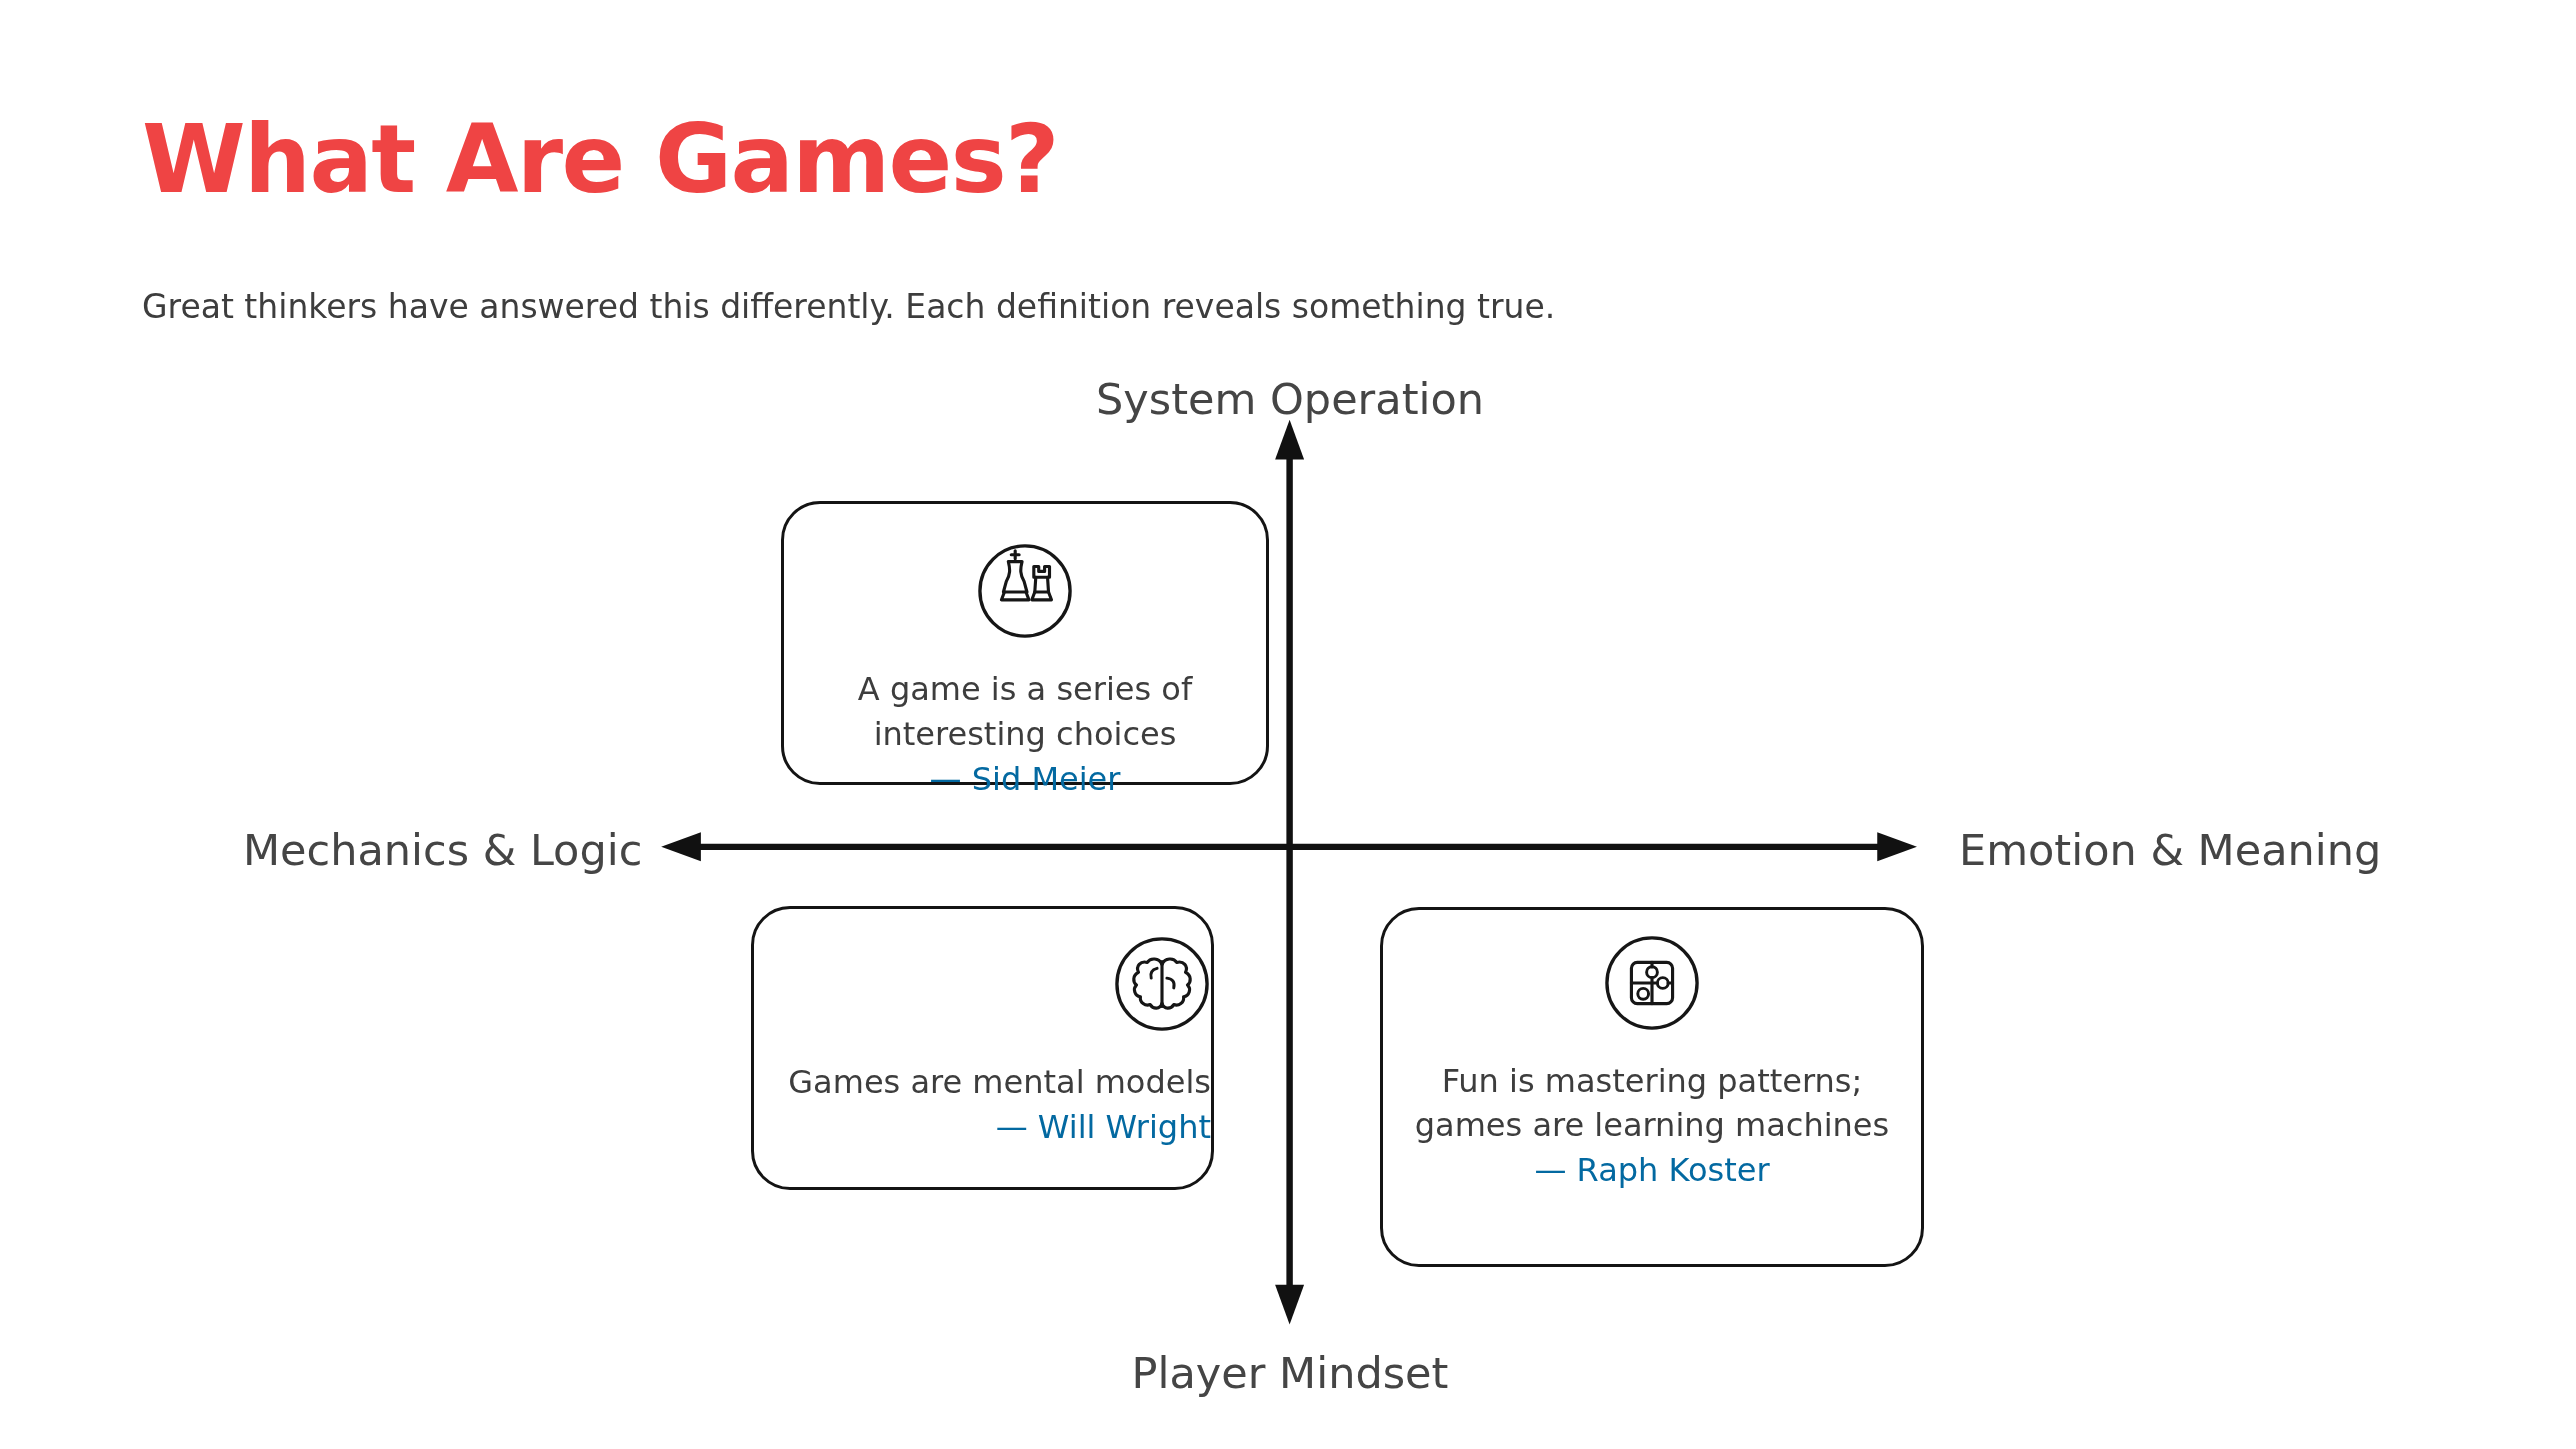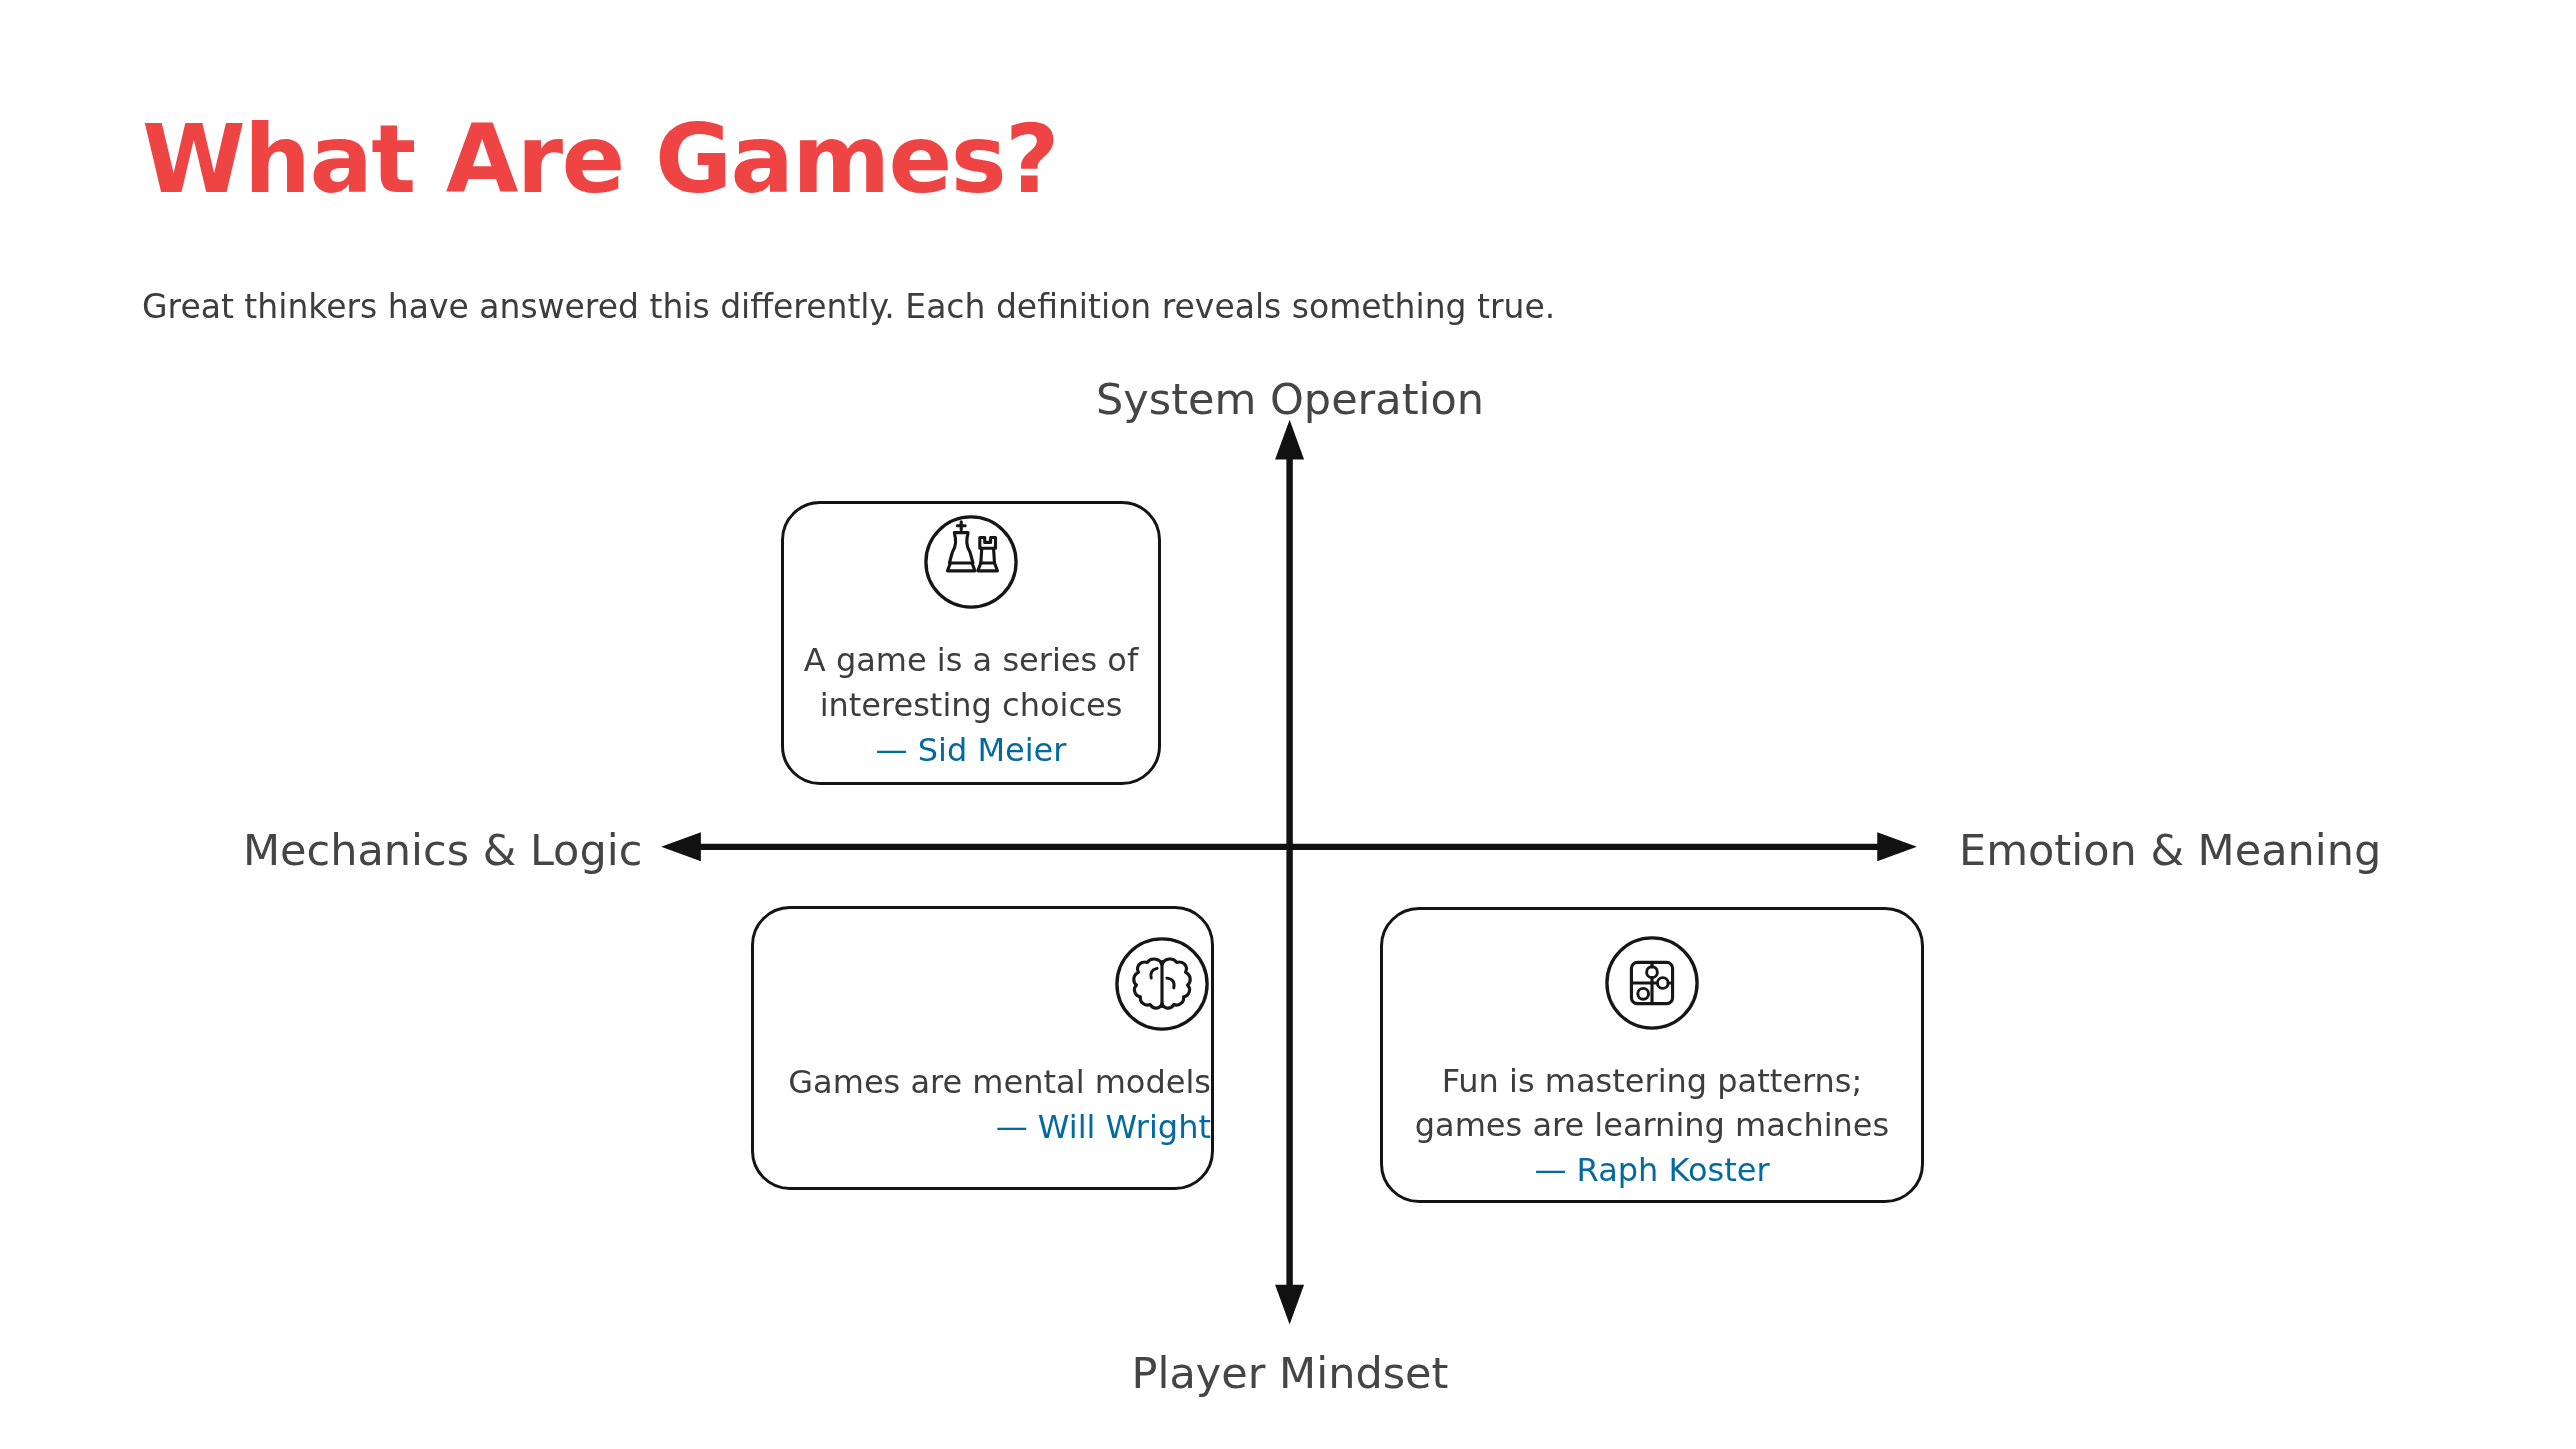--- a/index.html
+++ b/index.html
@@ -41,23 +41,23 @@
     position: absolute;
     box-sizing: border-box;
     background: #ffffff;
     border: 3.8px solid #141414;
     border-radius: 39px;
     display: flex;
     flex-direction: column;
     align-items: center;
     text-align: center;
   }
-  .card-sid  { left: 781px; top: 501px;  width: 380px;  height: 284px; padding-top: 9px; }
+  .card-sid  { left: 781px; top: 501px;  width: 488px;  height: 284px; padding-top: 38px; }
   .card-will { left: 751px; top: 906px; width: 463px;  height: 284px; padding-top: 26px; align-items: flex-end; }
-  .card-raph { left: 1380px; top: 907px; width: 544px; height: 296px; padding-top: 23.6px; }
+  .card-raph { left: 1380px; top: 907px; width: 544px; height: 360px; padding-top: 23.6px; }
   .card-icon { width: 98px; height: 98px; flex: 0 0 auto; }
   .quote {
     margin-top: 27px;
     font-size: 32px;
     line-height: 1.4;
     color: #3d3d3d;
     white-space: nowrap;
   }
   .qline { display: block; }
   .attrib {

